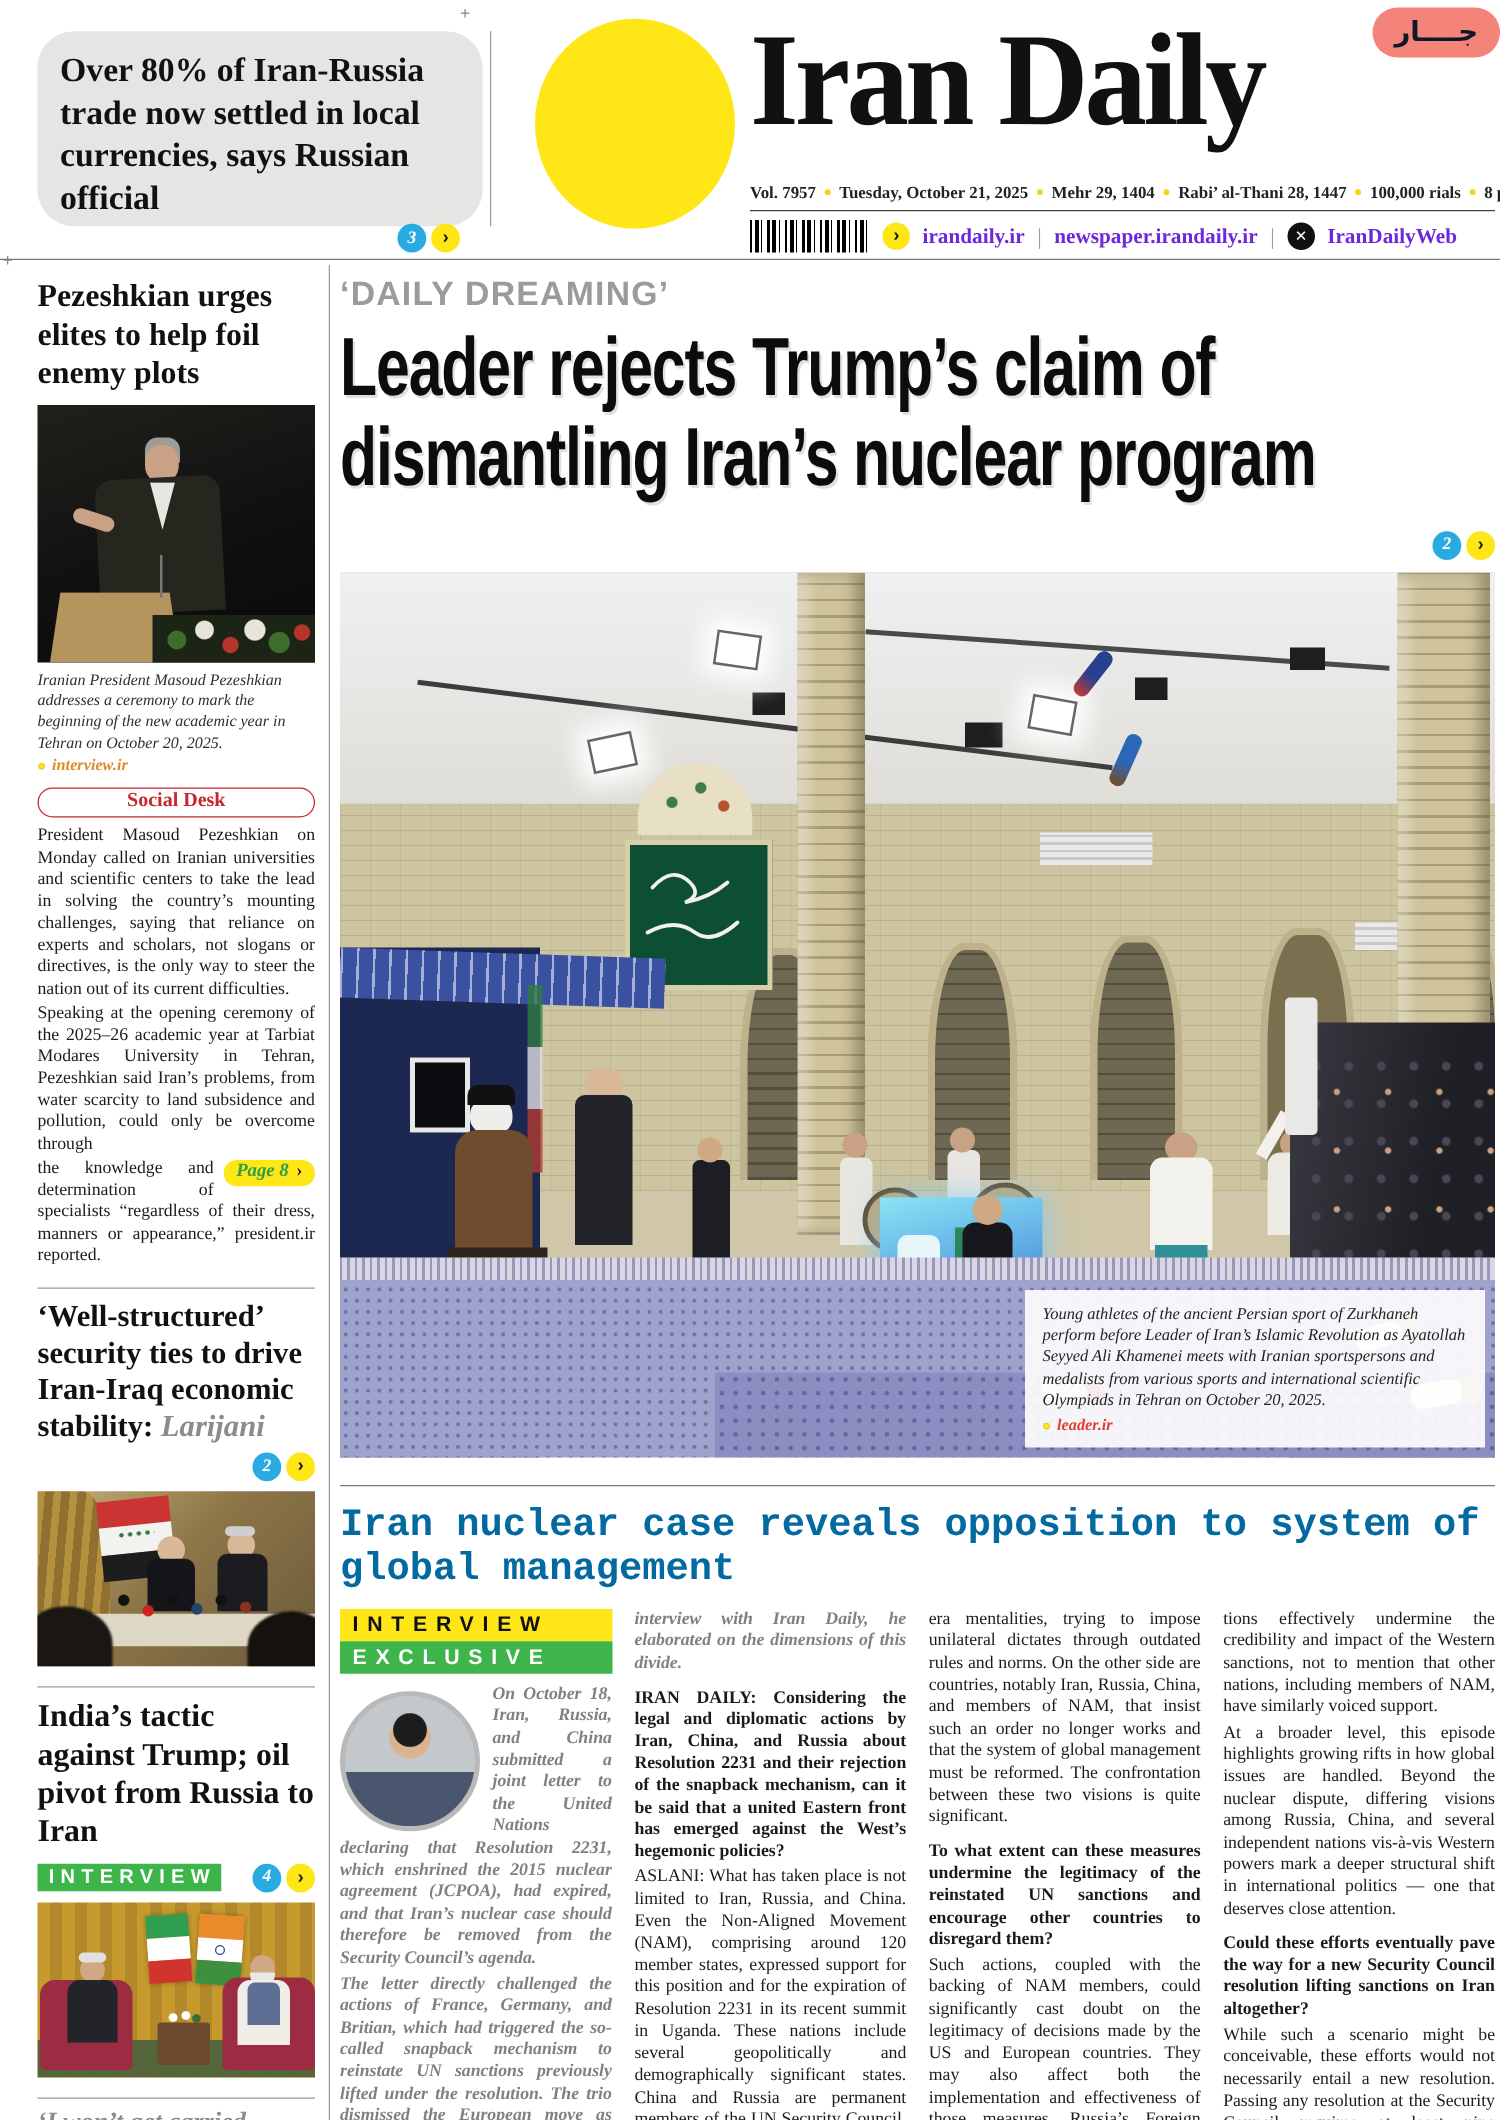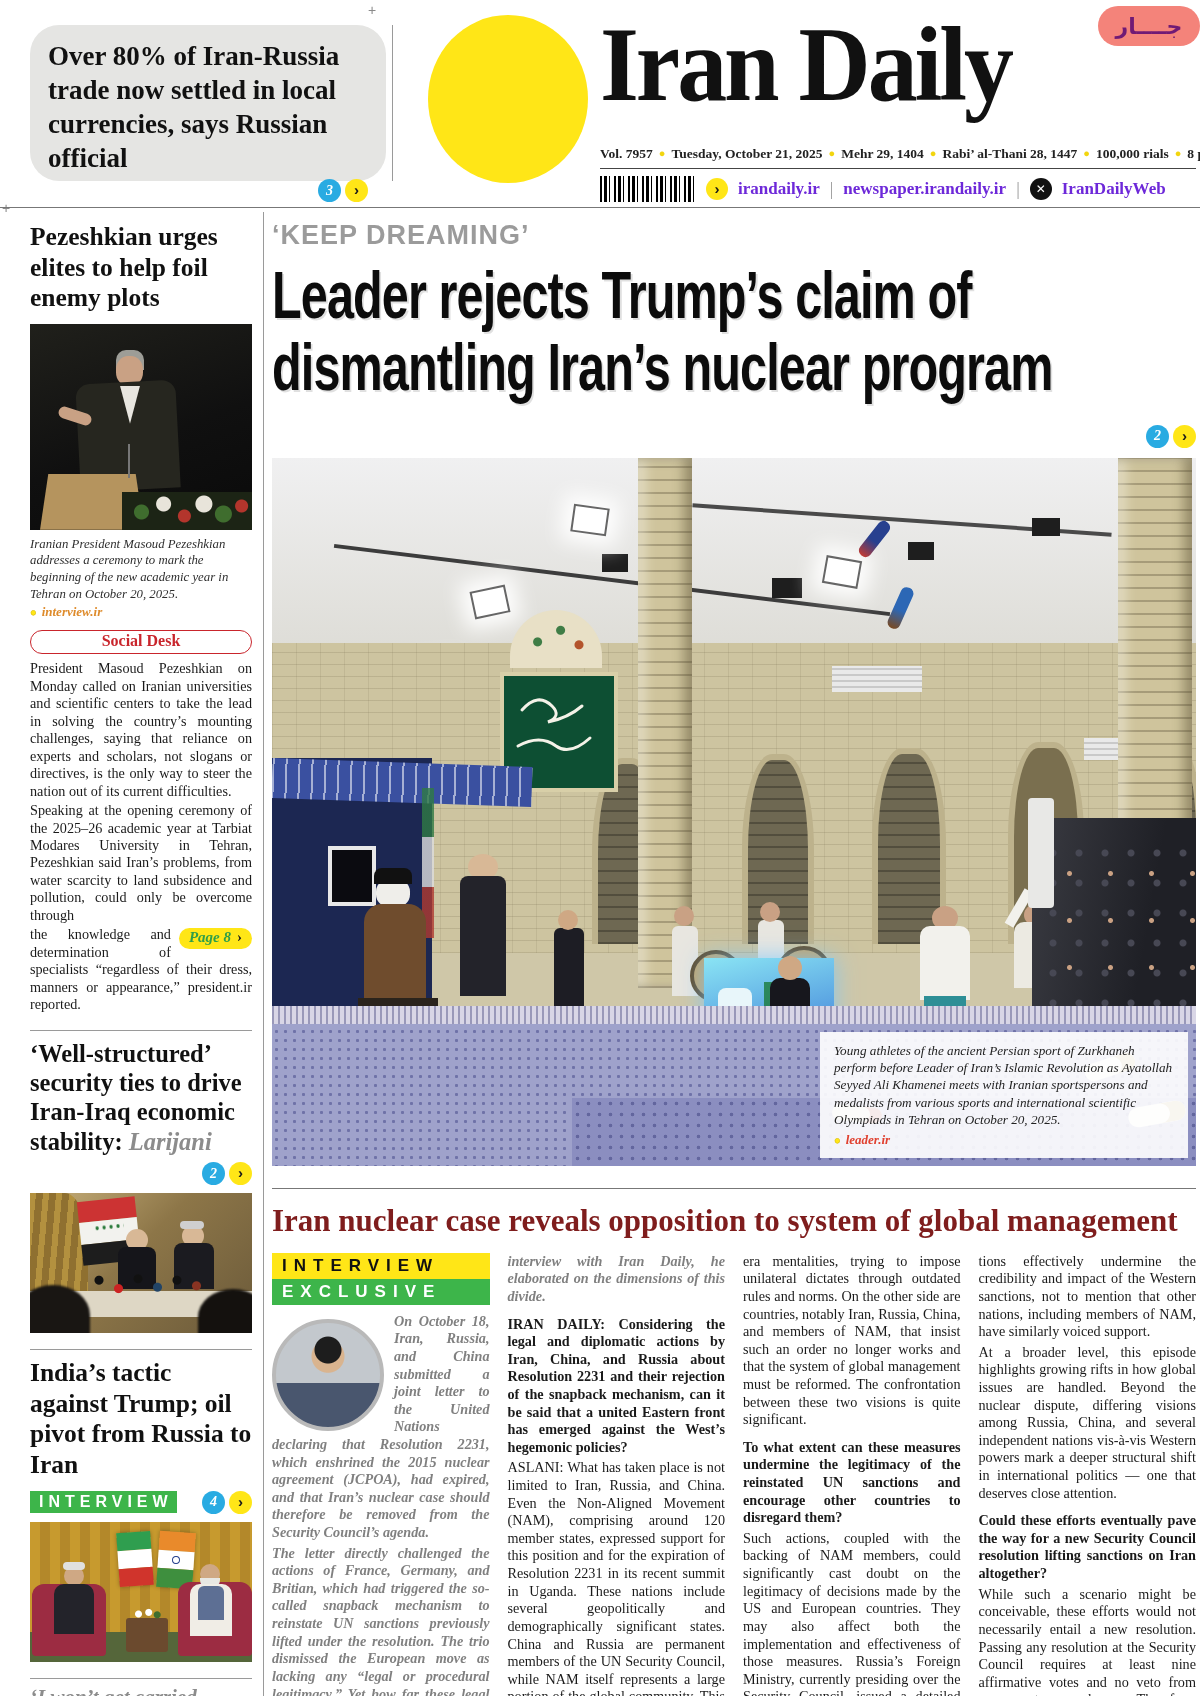--- a/index.html
+++ b/index.html
@@ -12,21 +12,21 @@
   #topbox h2{margin:0;font-size:27px;line-height:1.26;font-weight:bold;color:#111;}
   .badge-row{display:flex;gap:4px;justify-content:flex-end;align-items:center;}
   .badge{width:23px;height:23px;border-radius:50%;display:flex;align-items:center;justify-content:center;box-sizing:border-box;}
   .badge.blue{background:#29abe2;color:#fff;font:italic bold 14px "Liberation Serif",serif;}
   .badge.yellow{background:#ffe617;color:#1a1a1a;font:bold 15px "Liberation Sans",sans-serif;}
   .badge.yellow span{margin-top:-2px;}
   #headvline{left:392px;top:25px;width:1px;height:156px;background:#9a9a9a;}
   #logo-circle{left:428px;top:15px;width:160px;height:168px;border-radius:50%;background:#ffe617;}
   #masthead{left:600px;top:4px;width:600px;height:130px;font-weight:bold;font-size:98px;letter-spacing:-3px;
             color:#111;transform:scale(1.02,1.08);transform-origin:left top;white-space:nowrap;}
-  #corner-flag{right:0;top:6px;width:102px;height:40px;background:#f4837a;color:#701a75;display:flex;align-items:center;
+  #corner-flag{right:0;top:6px;width:102px;height:40px;background:#f4837a;color:#0f172a;display:flex;align-items:center;
                justify-content:center;font:bold 22px "DejaVu Sans",sans-serif;border-radius:20px;}
   #dateline{left:600px;top:146px;width:596px;font:bold 13.5px "Liberation Serif",serif;color:#222;white-space:nowrap;}
   #dateline .item+ .item::before{content:"●";color:#f2d50e;font-size:11px;margin:0 6px;vertical-align:1px;}
   #dlrule{left:600px;top:168px;width:596px;height:1px;background:#444;}
   #linkrow{left:600px;top:176px;width:596px;display:flex;align-items:center;gap:10px;}
   #barcode{width:96px;height:26px;background:repeating-linear-gradient(90deg,#000 0 2px,#fff 2px 4px,#000 4px 7px,#fff 7px 9px,#000 9px 10px,#fff 10px 14px);}
   .link{color:#6d28d9;font:bold 17px "Liberation Serif",serif;text-decoration:none;}
   .vsep{color:#999;font-size:18px;}
   #xicon{width:22px;height:22px;border-radius:50%;background:#111;color:#fff;display:flex;align-items:center;justify-content:center;
          font:bold 12px "DejaVu Sans",sans-serif;}
@@ -63,21 +63,21 @@
   .arch{background:#6e6852;border:6px solid #bdb28c;border-bottom:none;border-radius:30px 30px 0 0/95px 95px 0 0;
         background-image:repeating-linear-gradient(0deg,rgba(0,0,0,.25) 0 2px,transparent 2px 12px);}
   .pillar{background:#cfc49c;background-image:repeating-linear-gradient(0deg,rgba(90,80,55,.35) 0 2px,transparent 2px 13px);
           box-shadow:inset -8px 0 12px rgba(80,70,45,.45), inset 8px 0 12px rgba(255,255,250,.4);}
   .light{width:32px;height:24px;background:#fff;border:2px solid #666;box-shadow:0 0 20px 10px rgba(255,255,255,.95);}
   .fixture{background:#1e1e1e;}
   #mcaption{position:absolute;right:8px;bottom:8px;width:368px;background:rgba(255,255,255,.9);padding:10px 14px;box-sizing:border-box;}
   #mcaption .cap{font-style:italic;font-size:13.2px;line-height:1.32;color:#222;}
   
   #botrule{height:1px;background:#777;margin:22px 0 14px;}
-  #bot-headline{font-weight:bold;font-size:31px;color:#7f1d1d;margin:0 0 14px;}
+  #bot-headline{font-weight:bold;font-size:31px;color:#0369a1;margin:0 0 14px;font-family:Liberation Mono, monospace;}
   #botcols{display:grid;grid-template-columns:repeat(4,1fr);gap:18px;height:478px;overflow:hidden;}
   .bp{font-size:14.2px;line-height:1.24;text-align:justify;margin:0 0 3px;}
   .bp.q{font-weight:bold;margin-top:10px;}
   .bp.lead{color:#808080;font-style:italic;font-weight:bold;}
   .xtag{display:block;font:bold 17px "Liberation Sans",sans-serif;letter-spacing:7px;padding:3px 2px 3px 10px;}
   #xtag1{background:#ffe617;color:#111;}
   #xtag2{background:#3db54a;color:#fff;}
   #portrait{float:left;width:104px;height:104px;border-radius:50%;border:4px solid #b9b9b9;margin:6px 10px 4px 0;
             background:
               radial-gradient(circle at 50% 26%, #1d1d1d 0 13px, transparent 14px),
@@ -220,21 +220,21 @@
       <div class="ph" style="left:100px;top:84px;width:34px;height:16px;background:radial-gradient(circle at 25% 50%,#fff 0 3px,transparent 4px),radial-gradient(circle at 55% 40%,#fff 0 3px,transparent 4px),radial-gradient(circle at 80% 55%,#3f6d2e 0 3px,transparent 4px);"></div>
     </div>
 
     <div class="lc-rule"></div>
 
     <div class="kicker-it">‘I won’t get carried away’:</div>
 
   </div>
 
   <div class="abs" id="maincol">
-    <div id="mkicker">‘KEEP DREAMING’</div>
+    <div id="mkicker">‘DAILY DREAMING’</div>
     <div id="mheadline">
       <div>Leader rejects Trump’s claim of</div>
       <div>dismantling Iran’s nuclear program</div>
     </div>
     <div id="mbadges" class="badge-row">
       <div class="badge blue">2</div>
       <div class="badge yellow">
           <span>›</span>
         </div>
     </div>

